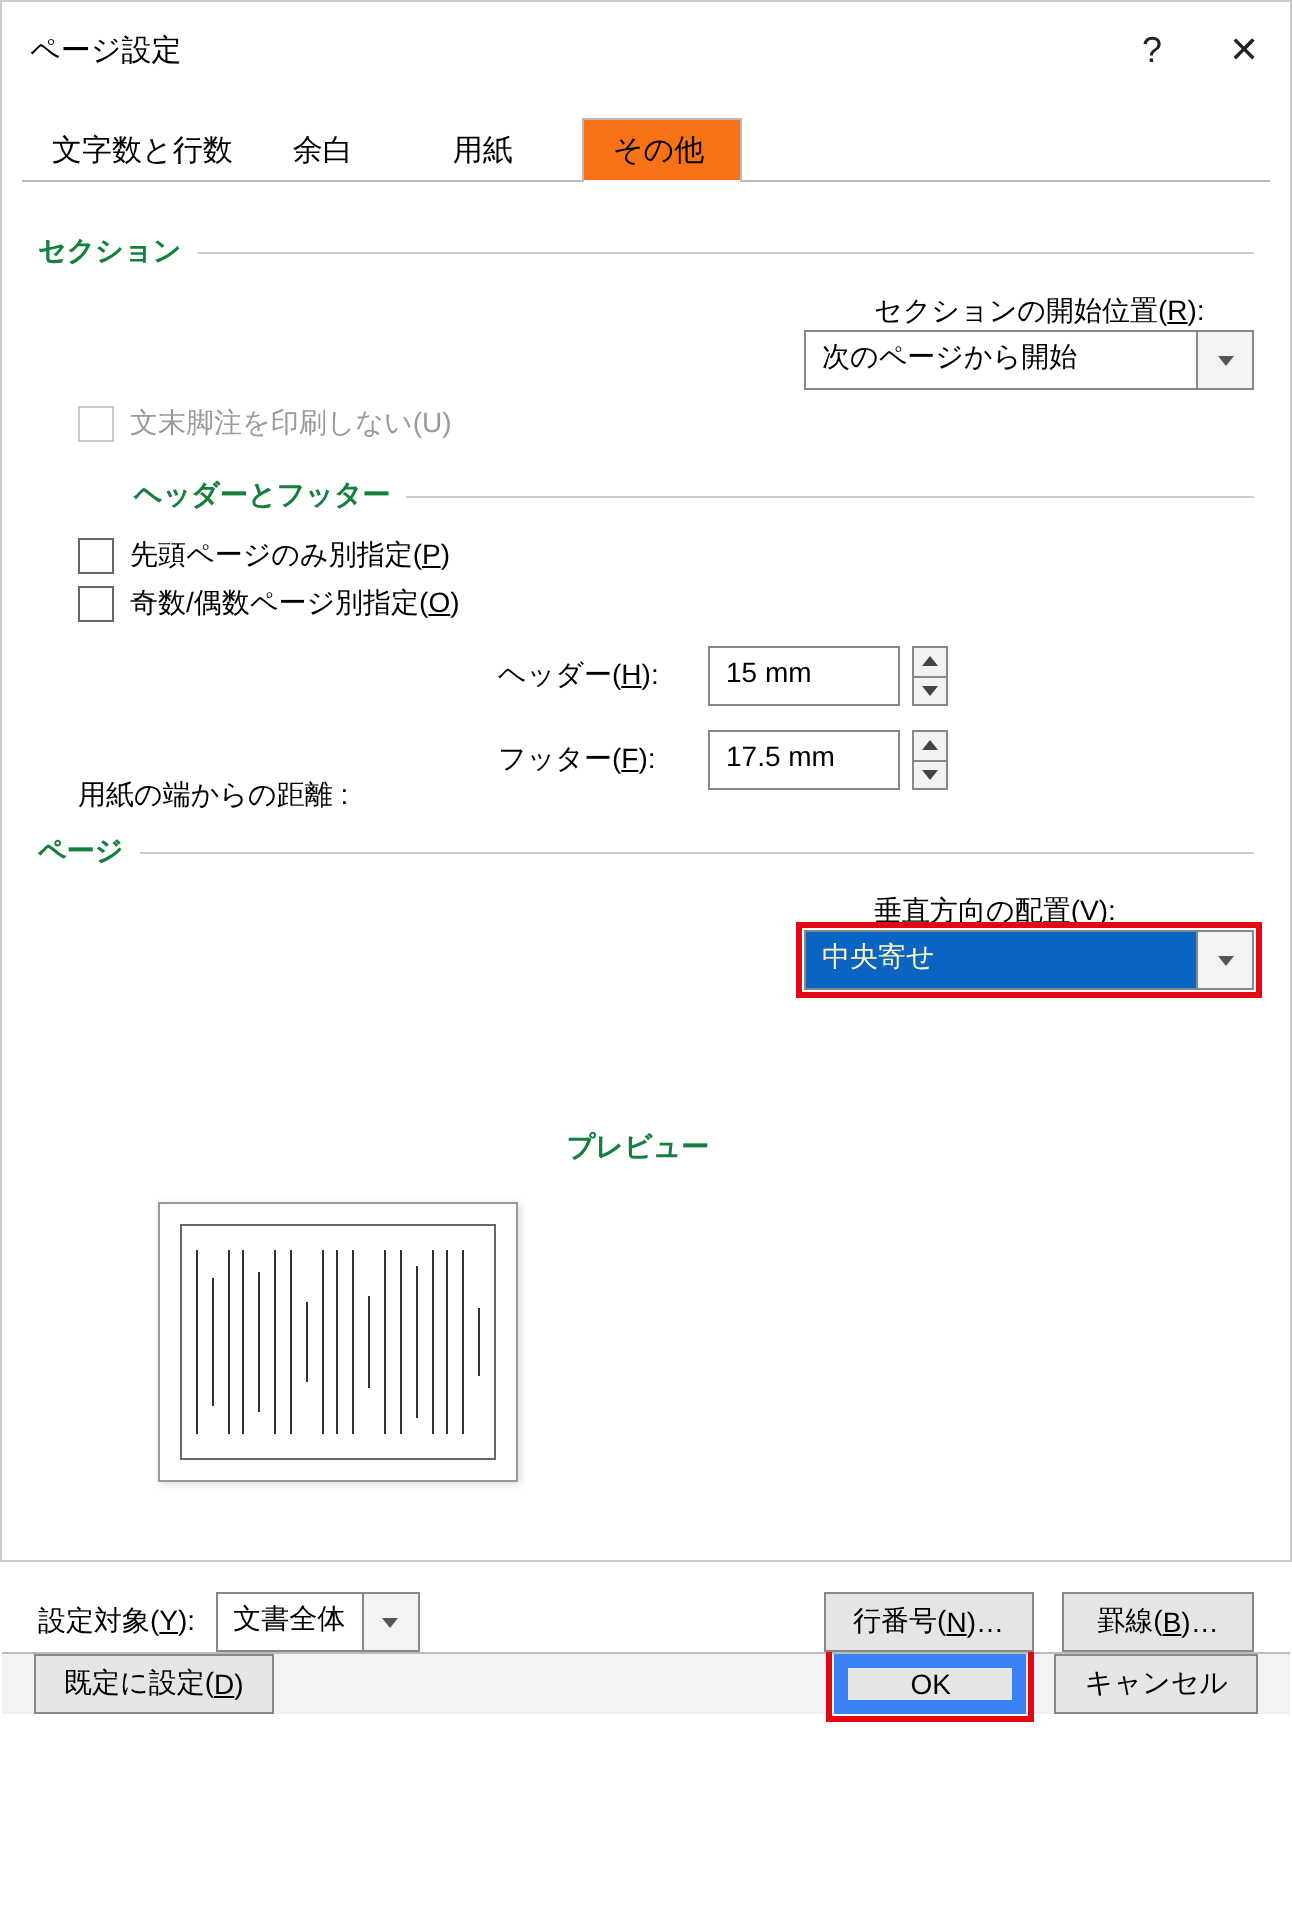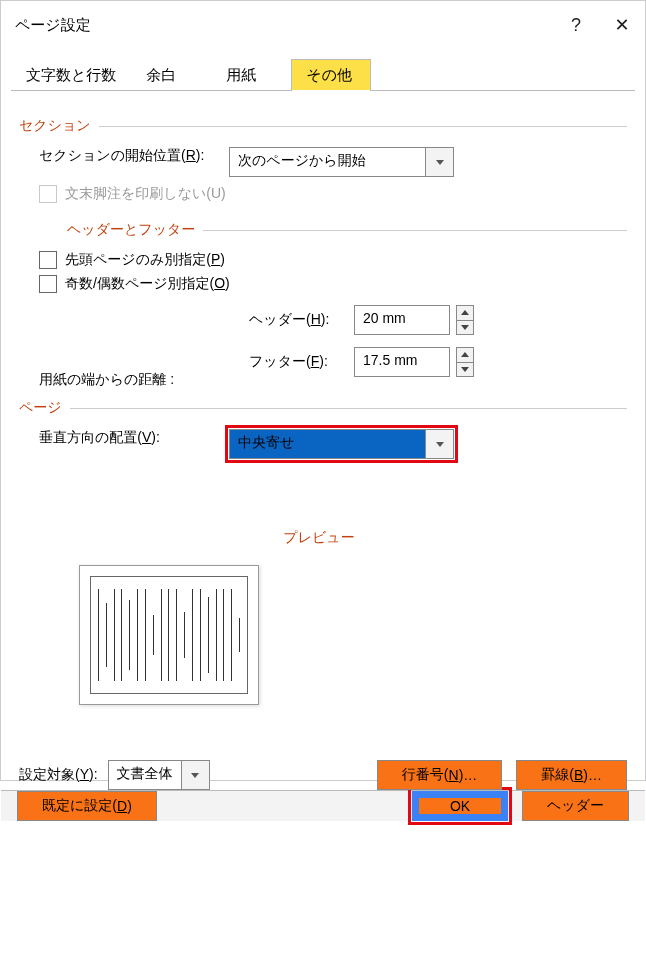--- a/index.html
+++ b/index.html
@@ -65,56 +65,58 @@
     padding: 6px 14px 6px 14px;
     border: 1px solid transparent;
     border-bottom: none;
     position: relative;
     z-index: 1;
     font-size: 15px;
     min-width: 80px;
   }
   .tab.active {
     border-color: #bbb;
-    background: #fde047;
+    background: #f97316;
     z-index: 2;
   }
   .tab.active::after {
     content: "";
     position: absolute;
     left: 0; right: 0; bottom: -1px;
     height: 2px;
     background: #fff;
   }
   
   .panel {
     flex: 1;
     padding: 16px 18px 0 18px;
     position: relative;
   }
   
   .grp-head {
     display: flex;
     align-items: center;
     margin: 10px 0 12px 0;
-    color: #c2410c;
+    color: #15803d;
+    font-weight: bold;
   }
   .grp-head .gh-label {
     margin-right: 8px;
     white-space: nowrap;
   }
   .grp-head .gh-line {
     flex: 1;
     height: 1px;
     background: #ccc;
   }
   .row {
     display: flex;
-    align-items: flex-start;
+    align-items: flex-end;
     margin: 8px 0 8px 20px;
+    flex-direction: column;
   }
   .row .rlabel {
     width: 190px;
   }
   .combo {
     display: inline-flex;
     align-items: stretch;
     height: 30px;
     border: 1px solid #888;
     background: #fff;
@@ -136,21 +138,21 @@
     width: 0; height: 0;
     border-left: 4px solid transparent;
     border-right: 4px solid transparent;
     border-top: 5px solid #555;
   }
   .combo.wide .cbtxt { min-width: 195px; }
   .combo.apply .cbtxt { min-width: 72px; }
   
   .combo.sel .cbtxt {
     background: #0a64c2;
-    color: #000000;
+    color: #fef9c3;
   }
   .checkbox-row {
     display: flex;
     align-items: center;
     margin: 6px 0 6px 20px;
   }
   .chk {
     width: 18px; height: 18px;
     border: 1px solid #666;
     margin-right: 8px;
@@ -240,23 +242,23 @@
     background: #333;
   }
   .bottom-row {
     display: flex;
     align-items: center;
     margin: 28px 0 0 0;
   }
   .bottom-row .blabel { margin-right: 10px; }
   .btn {
     height: 30px;
-    padding: 0 24px;
+    padding: 0 14px;
     border: 1px solid #888;
-    background: #f97316;
+    background: #e5e5e5;
     display: inline-flex;
     align-items: center;
     justify-content: center;
     min-width: 96px;
     font-size: 14px;
   }
   .btn + .btn { margin-left: 14px; }
   .footer {
     height: 60px;
     border-top: 1px solid #bbb;
@@ -331,21 +333,21 @@
       </div>
     </div>
     <div class="hf-block">
       <div class="hf-left">用紙の端からの距離 :</div>
       <div class="hf-right">
         <div class="hfrow">
           <div class="hflabel">
             <span>ヘッダー(</span><span class="under">H</span><span>):</span>
           </div>
           <div class="spin">
-            <div class="sptxt">20 mm</div>
+            <div class="sptxt">15 mm</div>
             <div class="spctrl">
               <div class="spbtn up"></div>
               <div class="spbtn down"></div>
             </div>
           </div>
         </div>
         <div class="hfrow">
           <div class="hflabel">
             <span>フッター(</span><span class="under">F</span><span>):</span>
           </div>
@@ -426,16 +428,16 @@
   </div>
 
   <div class="footer">
     <div class="btn">
       <span>既定に設定(</span>
         <span class="under">D</span>
         <span>)</span>
     </div>
     <div class="spacer"></div>
     <div class="btn ok red-frame">OK</div>
-    <div class="btn">ヘッダー</div>
+    <div class="btn">キャンセル</div>
   </div>
 
 </div>
 
 </body></html>

